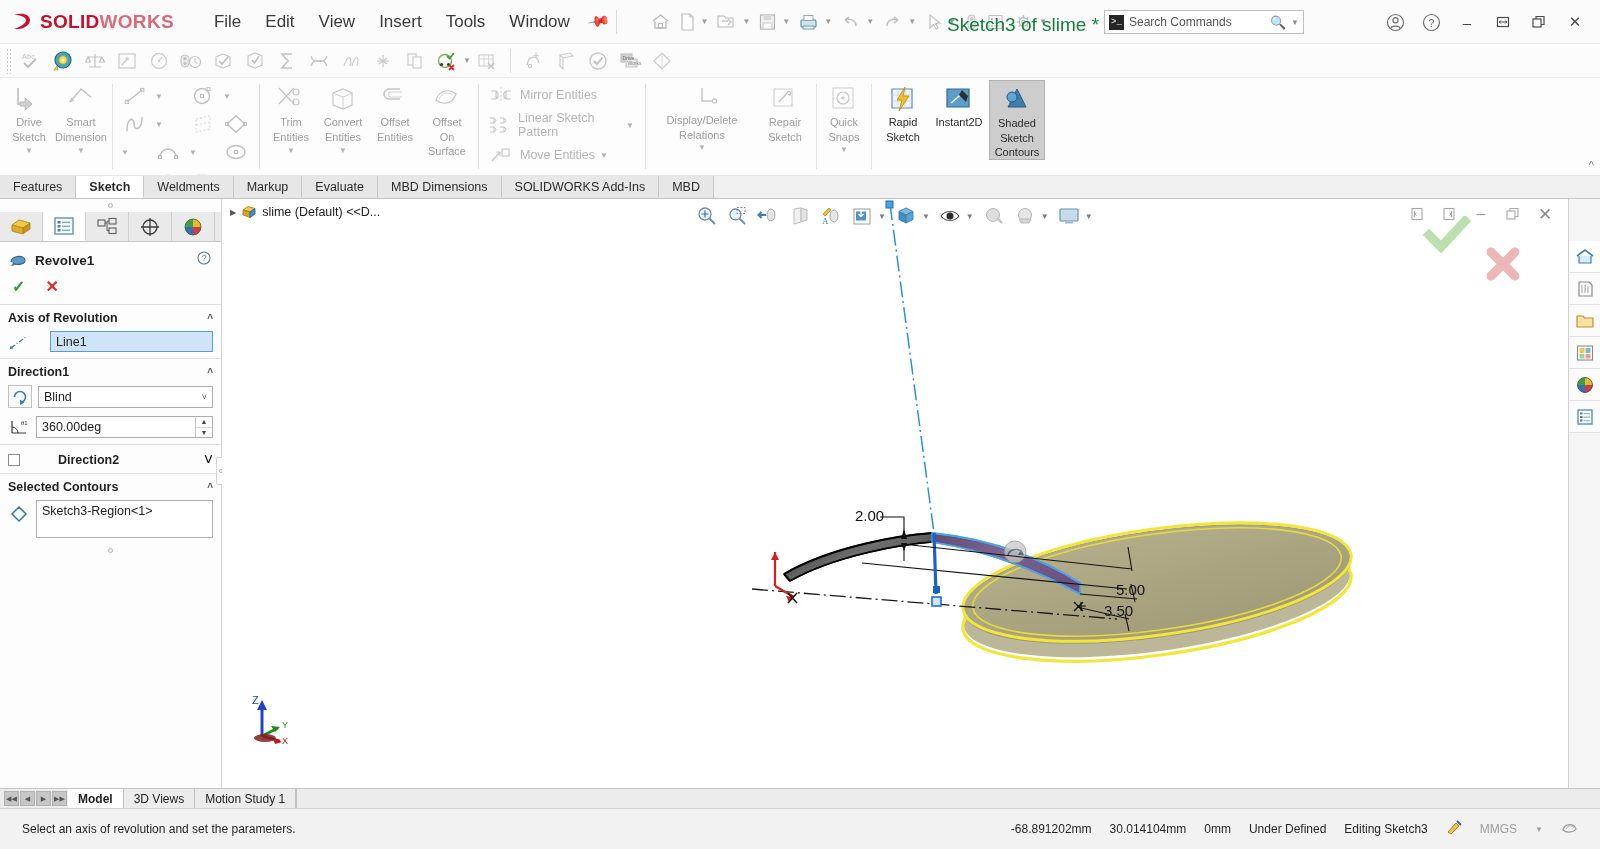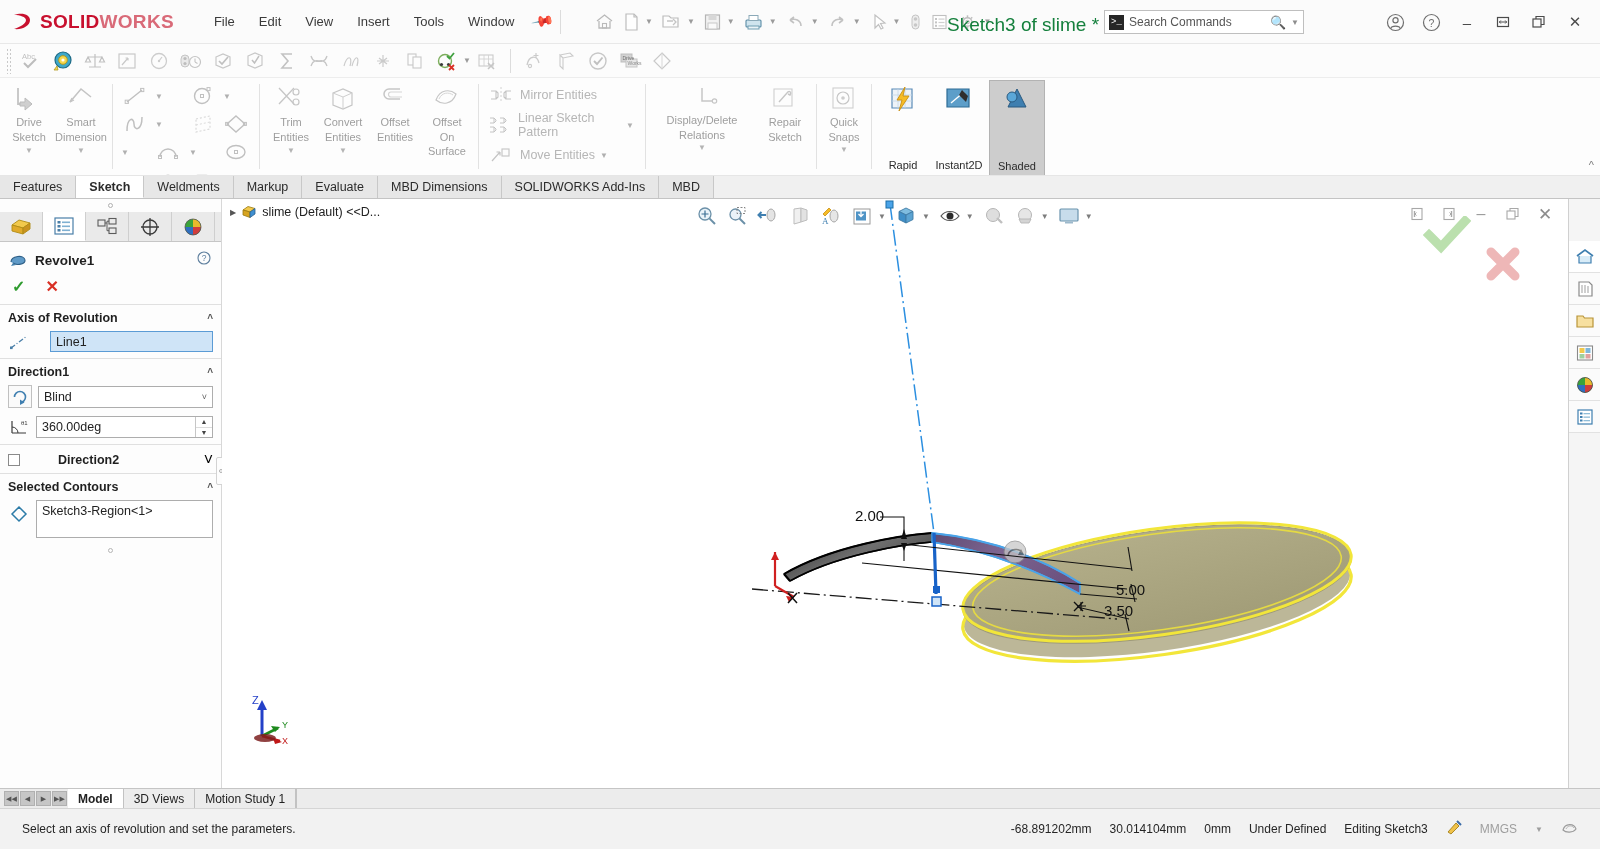--- a/index.html
+++ b/index.html
@@ -17,21 +17,21 @@
     height: 44px; background: #fbfbfb; display: flex; align-items: center;
     border-bottom: 1px solid #e8e8e8; position: relative; flex: none;
   }
   .sw-logo { display: flex; align-items: center; padding-left: 10px; gap: 6px; }
   .sw-logo svg { display:block; }
   .sw-logo .sw-text { font-size: 19px; font-weight: bold; letter-spacing: .3px; }
   .sw-text .solid { color: #c8102e; }
   .sw-text .works { color: #d96a78; }
   .menubar { display: flex; align-items: center; margin-left: 28px; gap: 0; }
   .menubar .mi {
-    font-size: 13px; color: #3b3b3b; padding: 5px 12px; cursor: default; white-space: nowrap; text-align: right;
+    font-size: 17px; color: #3b3b3b; padding: 5px 12px; cursor: default; white-space: nowrap; text-align: right;
   }
   .pin-icon { margin-left: 8px; color: #9a9a9a; font-size: 15px; transform: rotate(35deg); display:inline-block; }
   .qat { display: flex; align-items: center; gap: 0px; margin-left: 22px; }
   .qat .tb { display: flex; align-items: center; padding: 2px 4px; }
   .qat .caret { font-size: 8px; color: #9b9b9b; margin: 0 4px 0 1px; }
   .sep-v { width: 1px; height: 24px; background: #dcdcdc; margin: 0 7px; }
   .doc-title { position: absolute; left: 947px; top: 14px; font-size: 19px; color: #15803d; }
   .search-box {
     position: absolute; left: 1104px; top: 10px; width: 200px; height: 24px;
     border: 1px solid #bfbfbf; background: #fff; display: flex; align-items: center; gap: 5px; padding: 0 4px;
@@ -65,21 +65,21 @@
   .ribbon {
     height: 98px; background: #fdfdfd; border-bottom: 1px solid #e6e6e6;
     display: flex; align-items: stretch; flex: none; position: relative; overflow: hidden;
   }
   .rgroup { display: flex; align-items: flex-start; padding: 2px 3px 0 3px; height: 100%; }
   .rdiv { width: 1px; background: #e2e2e2; margin: 6px 2px; }
   .btn-big {
     width: 52px; display: flex; flex-direction: column; align-items: center;
     padding-top: 4px; color: #9e9e9e; font-size: 11px; text-align: center; line-height: 1.15;
   }
-  .btn-big.enabled { color: #2b2b2b; gap: 43px; }
+  .btn-big.enabled { color: #2b2b2b; }
   .btn-big .lbl { margin-top: 2px; }
   .btn-big .drop { font-size: 8px; margin-top: 3px; color: #b4b4b4; }
   .btn-sel { background: #cdcdcd; border: 1px solid #b3b3b3; }
   .sk-grid { display: grid; grid-template-columns: repeat(4, auto); grid-auto-rows: 28px; align-items: center; padding-top: 2px; }
   .sk-cell { display: flex; align-items: center; justify-content: center; width: 34px; height: 28px; }
   .sk-cell.arrowcell { width: 14px; }
   .sk-arrow { font-size: 8px; color: #b0b0b0; }
   .txt-row { display: flex; align-items: center; height: 30px; gap: 5px; color: #b6b6b6; font-size: 12.5px; padding-left: 3px; }
   .txt-row .ti { width: 28px; display: flex; justify-content: center; }
   .ribbon .collapse { position: absolute; right: 6px; bottom: 4px; font-size: 11px; color: #7a7a7a; }

